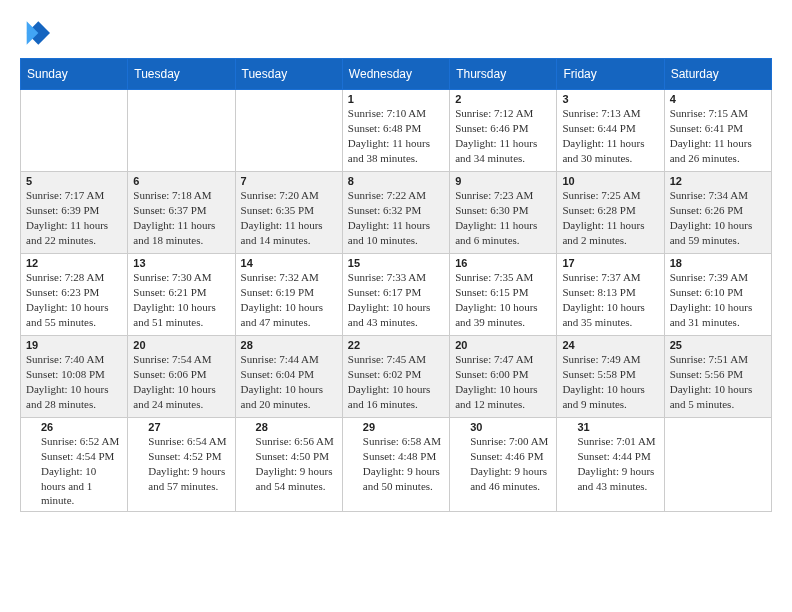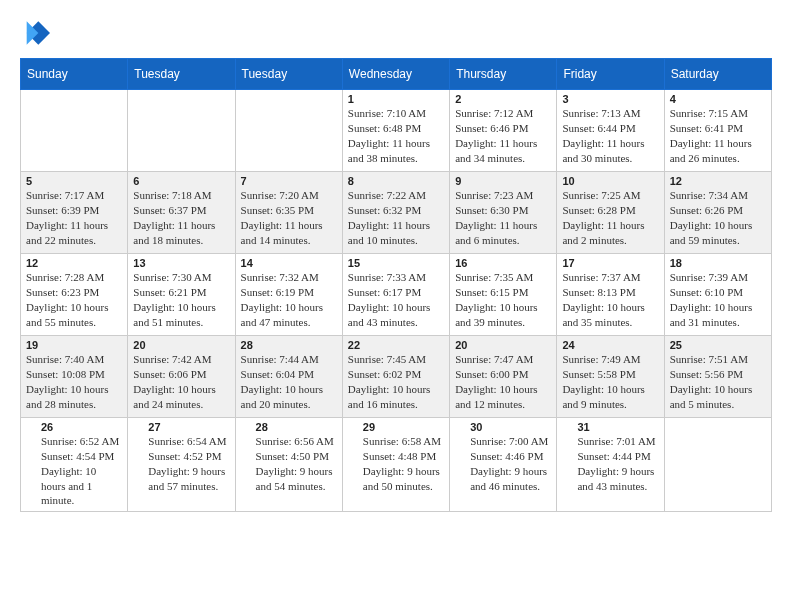--- a/index.html
+++ b/index.html
@@ -277,21 +277,21 @@
         <tr class="row-shaded">
           <td>
             <span class="day-number">19</span>
             <div class="day-info">Sunrise: 7:40 AM
 Sunset: 10:08 PM
 Daylight: 10 hours
 and 28 minutes.</div>
           </td>
           <td>
             <span class="day-number">20</span>
-            <div class="day-info">Sunrise: 7:42 AM
+            <div class="day-info">Sunrise: 7:54 AM
 Sunset: 6:06 PM
 Daylight: 10 hours
 and 24 minutes.</div>
           </td>
           <td>
             <span class="day-number">28</span>
             <div class="day-info">Sunrise: 7:44 AM
 Sunset: 6:04 PM
 Daylight: 10 hours
 and 20 minutes.</div>

